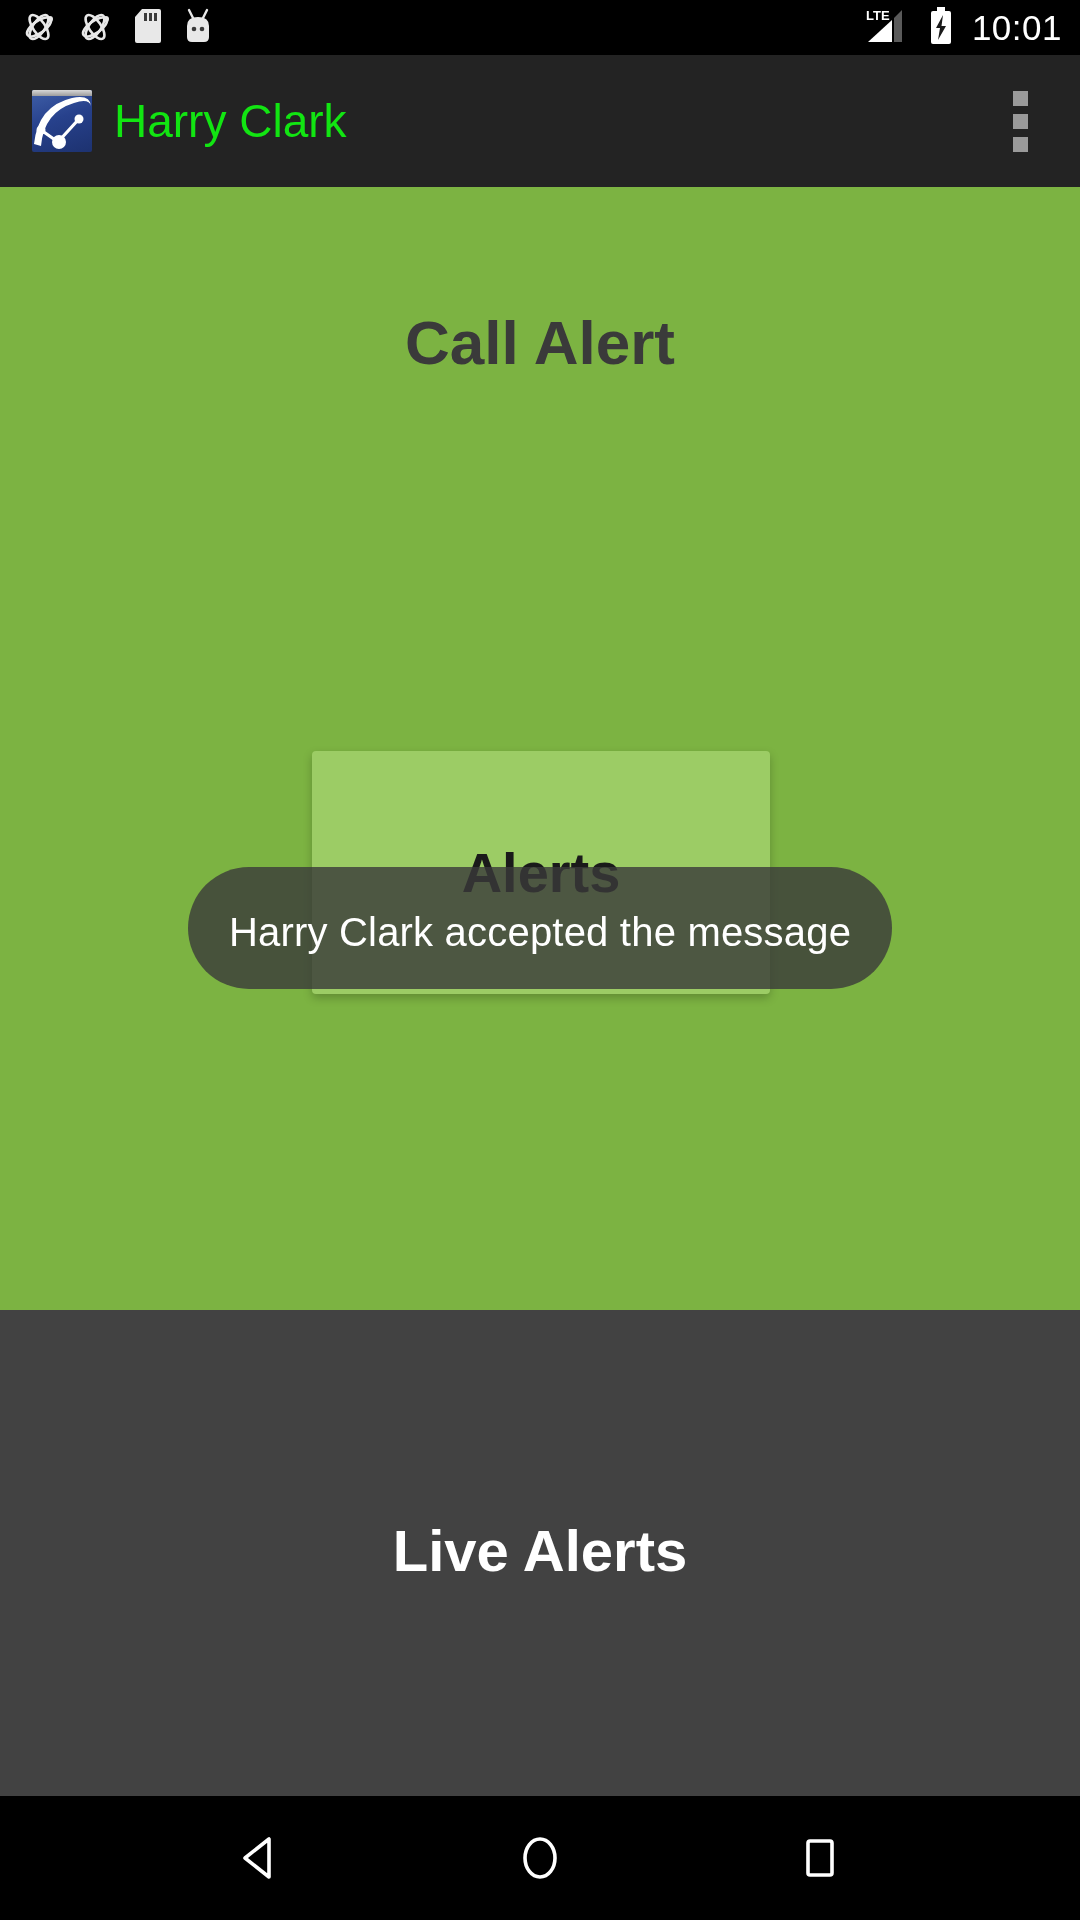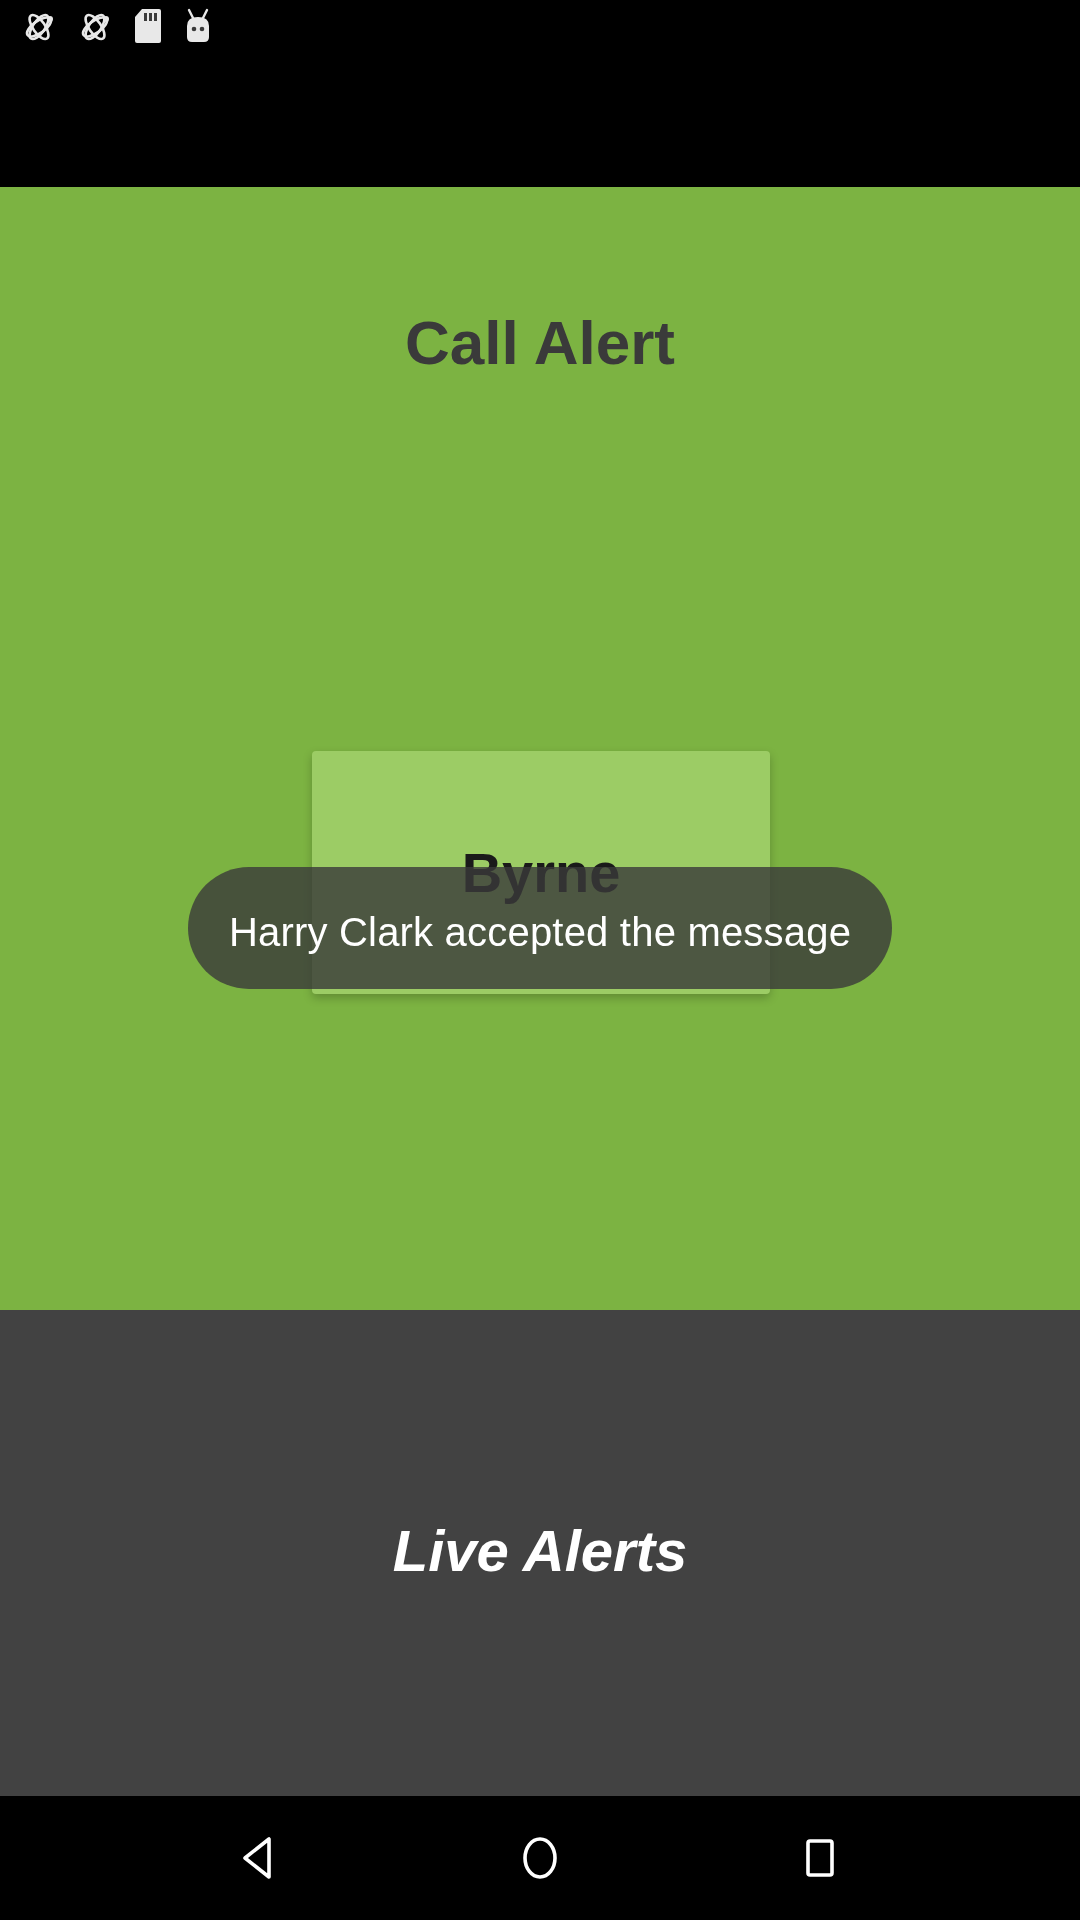--- a/index.html
+++ b/index.html
@@ -92,21 +92,20 @@
   }
   .toast-text {
     color:#ffffff; font-size:40px; font-weight:400;
     letter-spacing:0.2px; line-height:1;margin-top:8px;
   }
 
   
   .live-panel {
     position:absolute; left:0; top:1310px; width:1080px; height:486px;
     background:#424242;
-    font-style:italic;
   }
   .live-title {
     position:absolute; left:0; top:212px; width:1080px;
     text-align:center; color:#ffffff;
     font-size:58px; font-weight:bold; line-height:1;
   }
 
   
   .nav-bar {
     position:absolute; left:0; bottom:0; width:1080px; height:124px;
@@ -167,26 +166,63 @@
             <line x1="25" y1="2" x2="21" y2="10"></line>
           </g>
           <path d="M5 18 Q5 9 16 9 Q27 9 27 18 L27 29 Q27 34 22 34 L10 34 Q5 34 5 29 Z" fill="#e8e8e8"></path>
           <circle cx="12" cy="21" r="2.3" fill="#3a3a3a"></circle>
           <circle cx="20" cy="21" r="2.3" fill="#3a3a3a"></circle>
         </svg>
       </span>
 
     </div>
 
-  </div>
-
+    <div class="status-right">
+      <span class="sb-icon">
+        <svg width="50" height="40" viewBox="0 0 50 40">
+          <text x="2" y="14" font-family="Liberation Sans, sans-serif" font-size="13" font-weight="bold" fill="#ffffff">LTE</text>
+          <path d="M4 36 L28 14 L28 36 Z" fill="#ffffff"></path>
+          <path d="M30 12 L30 36 L38 36 L38 4 Z" fill="#5a5a5a"></path>
+        </svg>
+      </span>
+
+      <span class="sb-icon">
+        <svg width="26" height="40" viewBox="0 0 26 40">
+          <rect x="9" y="1" width="8" height="4" fill="#ffffff"></rect>
+          <rect x="3" y="5" width="20" height="33" rx="2" fill="#ffffff"></rect>
+          <path d="M15 9 L8 22 L12 22 L10 34 L18 20 L13.5 20 Z" fill="#1a1a1a"></path>
+        </svg>
+      </span>
+
+      <span class="status-time">10:01</span>
+    </div>
+  </div>
+
+  <div class="action-bar">
+    <div class="app-logo">
+      <div class="cap"></div>
+      <svg width="60" height="62" viewBox="0 0 60 62">
+        <path d="M2 54 Q6 16 40 8 Q58 4 59 16 Q57 8 42 13 Q12 22 9 56 Z" fill="#ffffff"></path>
+        <path d="M9 40 L26 52 L46 30" stroke="#ffffff" stroke-width="3.2" fill="none"></path>
+        <circle cx="9" cy="40" r="4.5" fill="#ffffff"></circle>
+        <circle cx="27" cy="52" r="7" fill="#ffffff"></circle>
+        <circle cx="47" cy="29" r="4.5" fill="#ffffff"></circle>
+      </svg>
+    </div>
+    <div class="app-title">Harry Clark</div>
+    <div class="overflow-menu">
+      <span></span>
+      <span></span>
+      <span></span>
+    </div>
+  </div>
 
   <div class="alert-panel">
     <div class="alert-title">Call Alert</div>
-    <button class="accept-button">Byrne</button>
+    <button class="accept-button">Alerts</button>
   </div>
 
   <div class="toast">
     <span class="toast-text">Harry Clark accepted the message</span>
   </div>
 
   <div class="live-panel">
     <div class="live-title">Live Alerts</div>
   </div>
 

